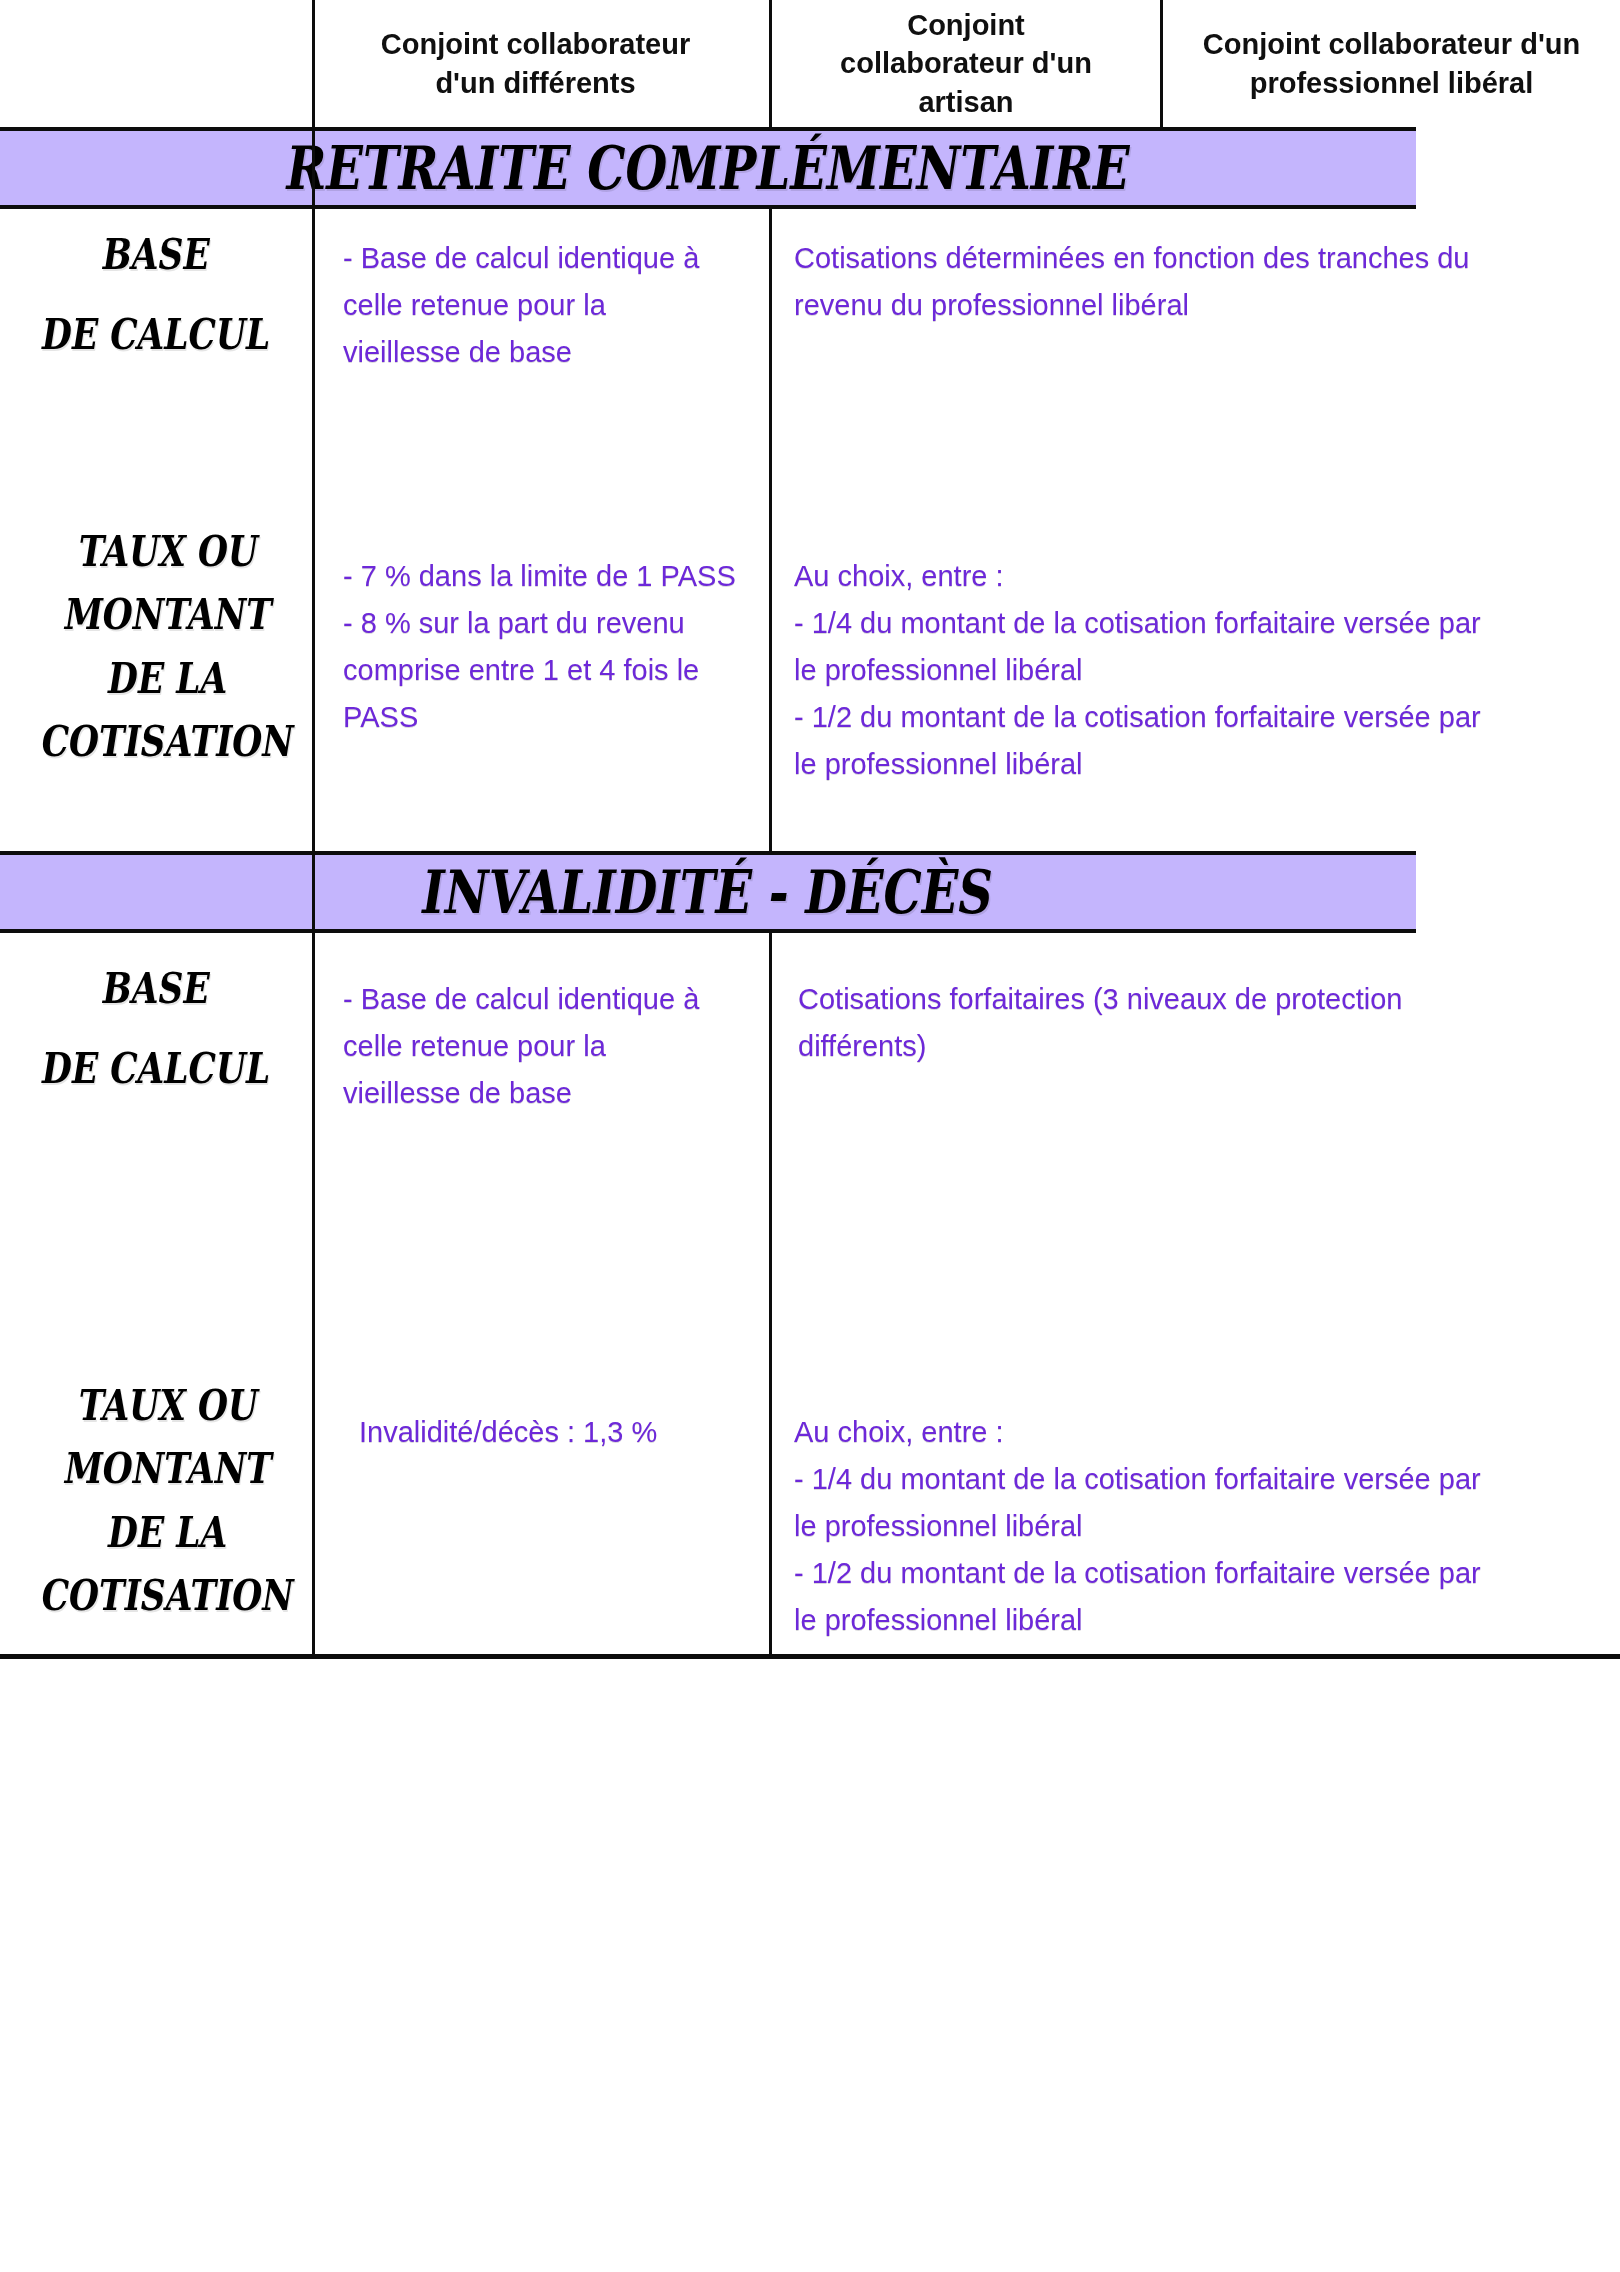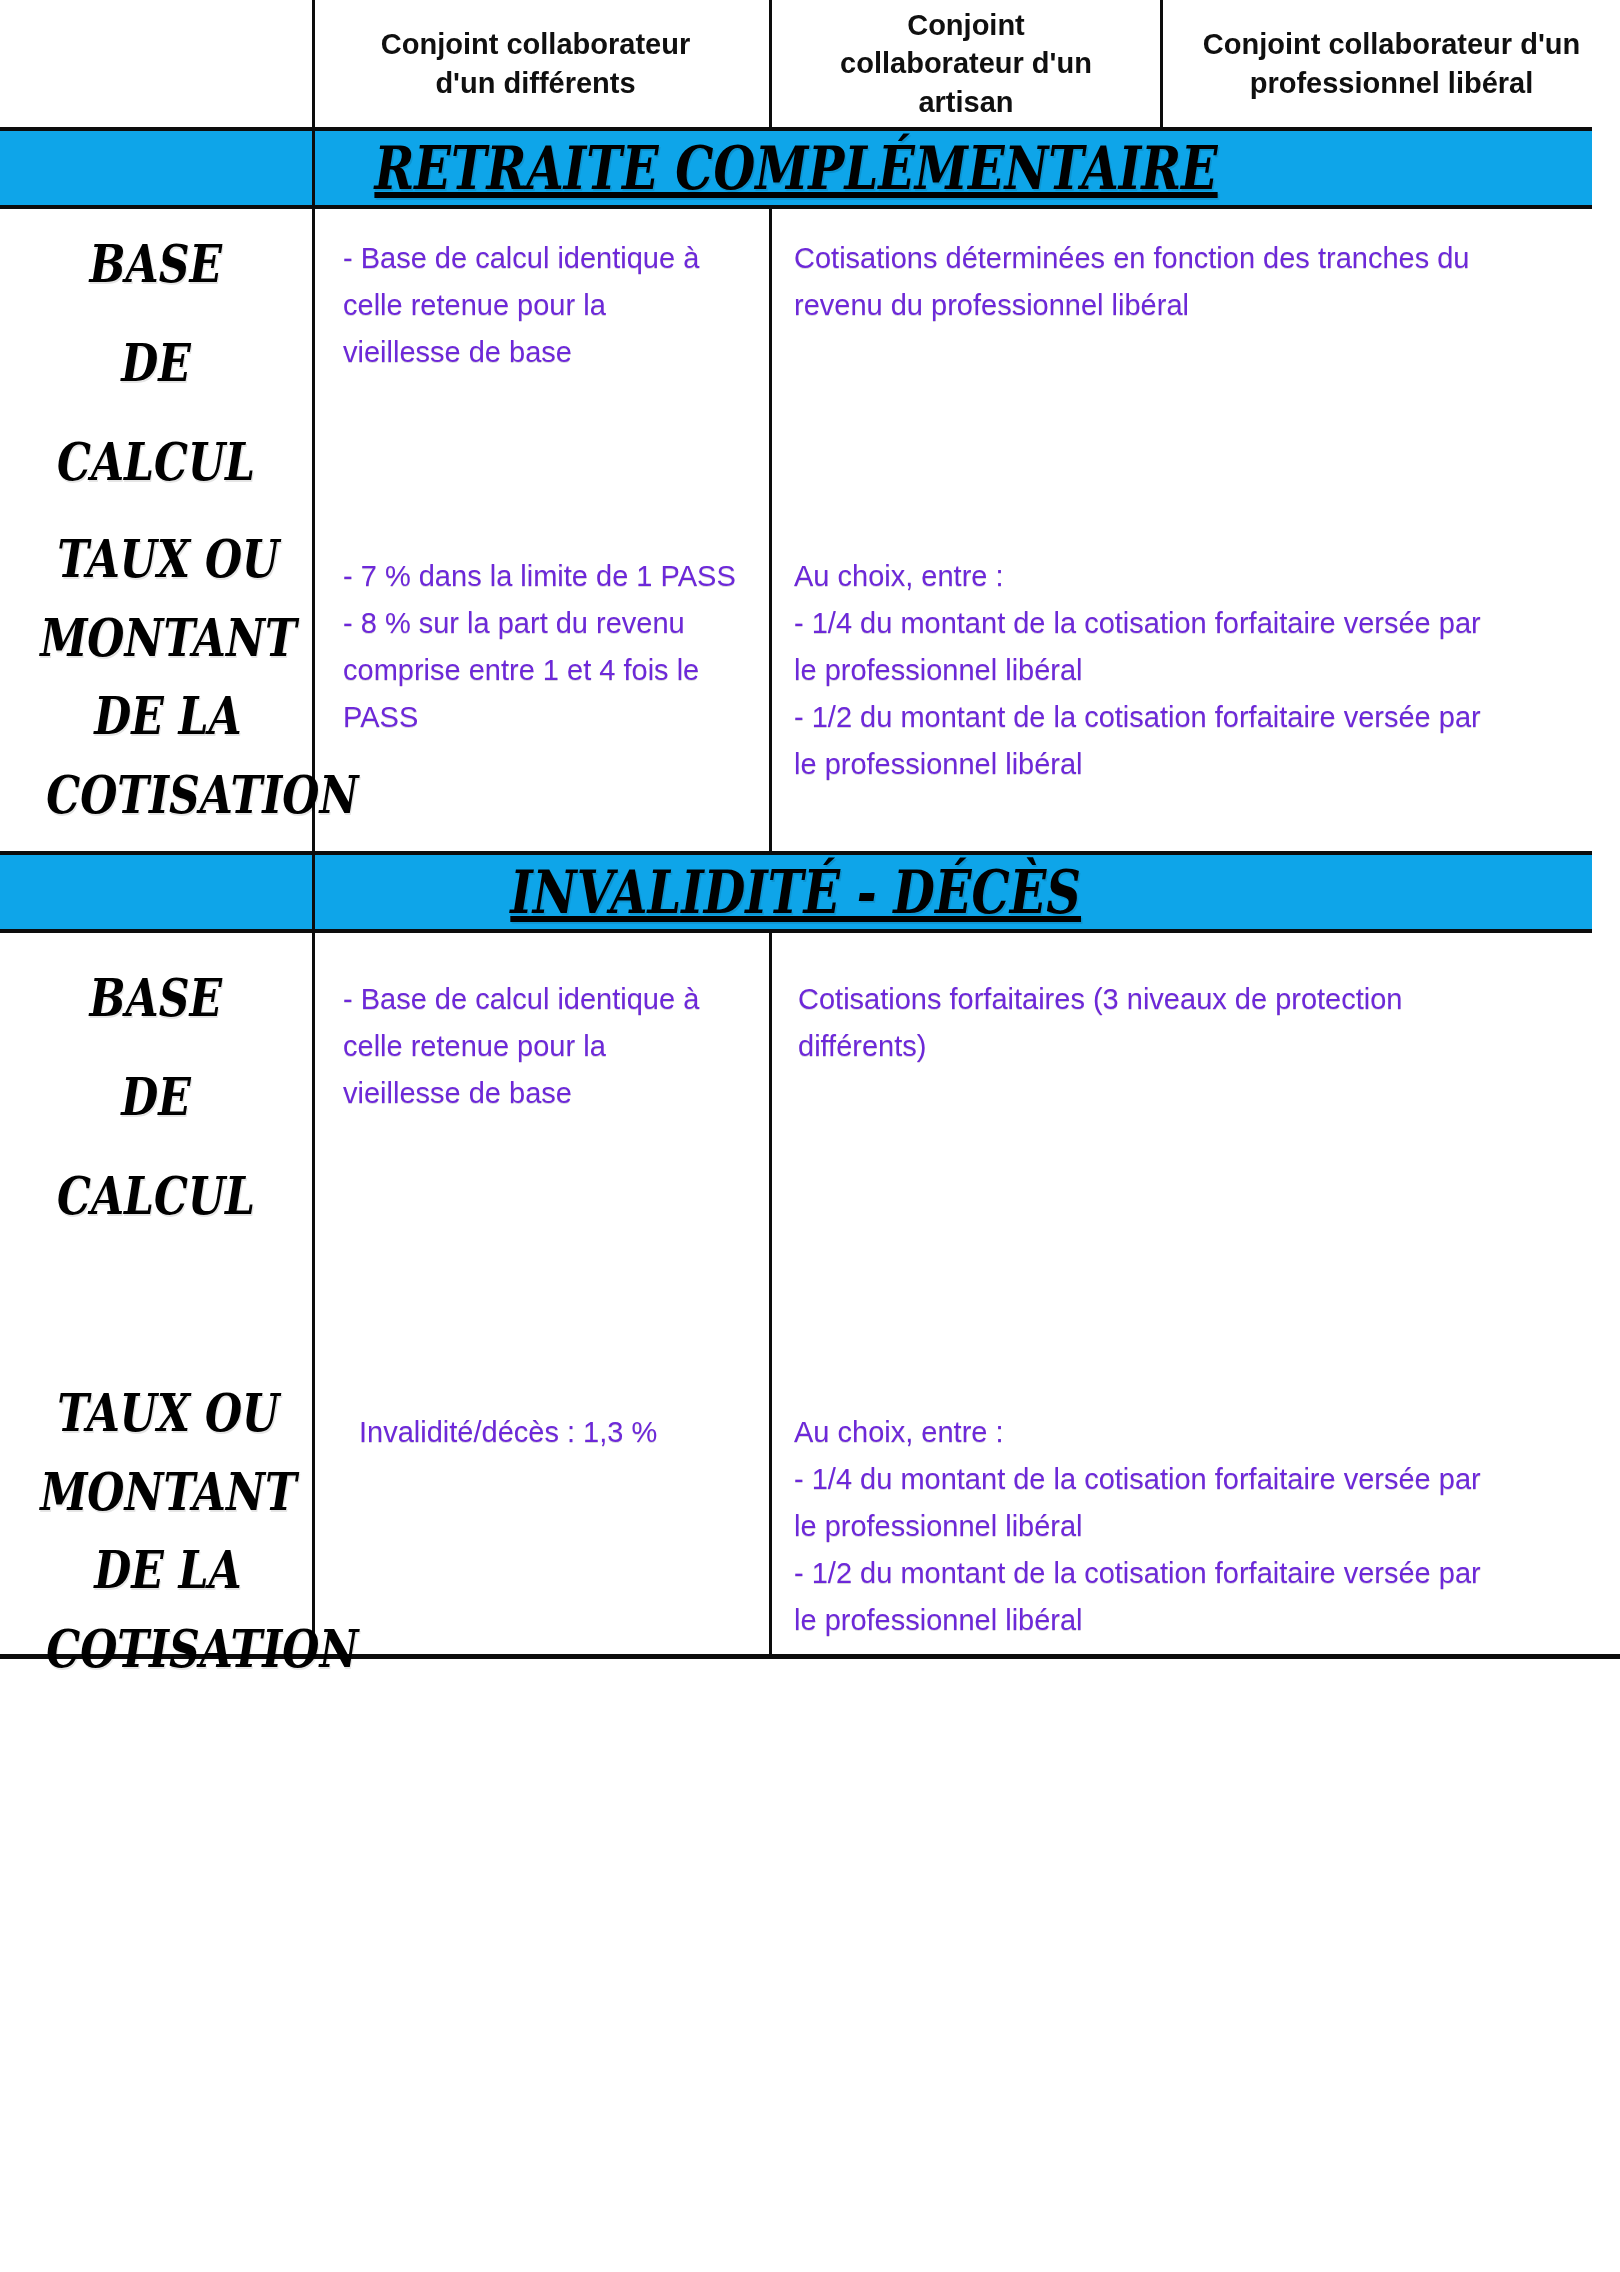--- a/index.html
+++ b/index.html
@@ -9,28 +9,27 @@
     height:2273px;
     background:#ffffff;
     font-family:"Liberation Sans",sans-serif;
     overflow:hidden;
   }
   
   .vline{position:absolute;width:3.2px;background:#0c0c0c;}
   .hline{position:absolute;left:0;width:1620px;height:4.5px;background:#0c0c0c;}
   
   .banner{
-    position:absolute;left:0;width:1592px;height:74px;
-    background:#0ea5e9;
+    position:absolute;left:0;width:1416px;height:74px;
+    background:#c4b5fd;
     border-top:4.5px solid #0c0c0c;
     border-bottom:4.5px solid #0c0c0c;
     box-sizing:content-box;
     display:flex;align-items:center;justify-content:center;
     z-index:2;
-    text-decoration:underline;
   }
   .banner .t{
     font-family:"DejaVu Serif",serif;
     font-style:italic;font-weight:700;font-size:60px;
     color:#000;white-space:nowrap;
     transform:scaleX(0.80);
     text-shadow:1.9px 1.9px 0 rgba(0,0,0,0.10);
   }
   
   .hcell{
@@ -40,21 +39,21 @@
     font-weight:700;font-size:29px;line-height:1.33;
     z-index:4;
   }
   .hcell .ln{display:block;}
   
   .rlabel{
     position:absolute;left:0;width:312px;
     text-align:center;color:#000;
     font-family:"DejaVu Serif",serif;
     font-style:italic;font-weight:700;
-    font-size:52px;line-height:1.9;
+    font-size:42px;line-height:1.9;
     z-index:4;
   }
   .rlabel.tight{line-height:1.51;padding-left:12px;}
   .rlabel .ln{display:block;}
   .rlabel .ln>span{display:inline-block;transform:scaleX(0.82);text-shadow:1.3px 1.9px 0 rgba(0,0,0,0.10);}
   
   .body-block{
     position:absolute;
     font-size:29px;line-height:47px;
     color:#6d28d9;

